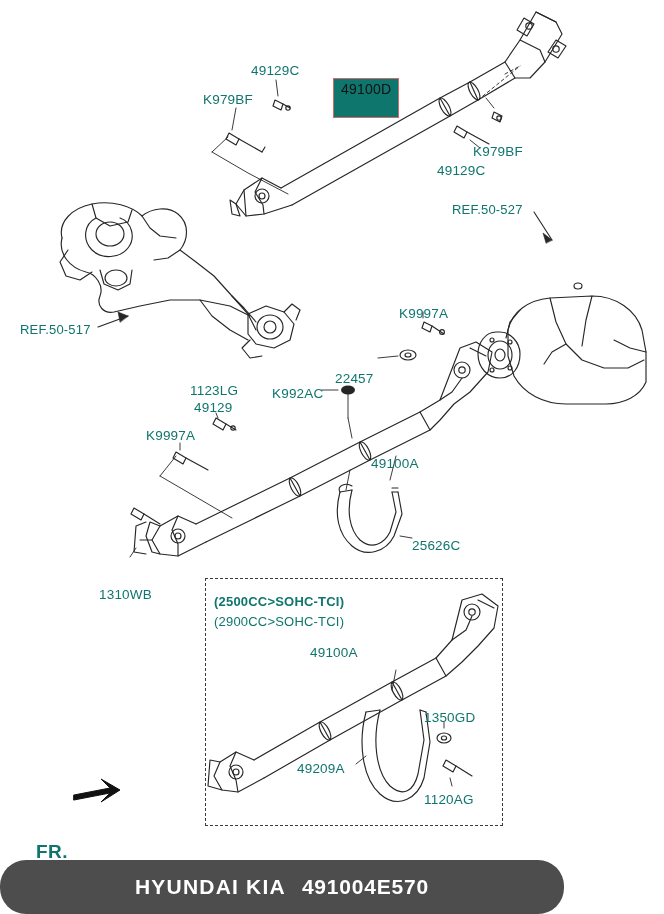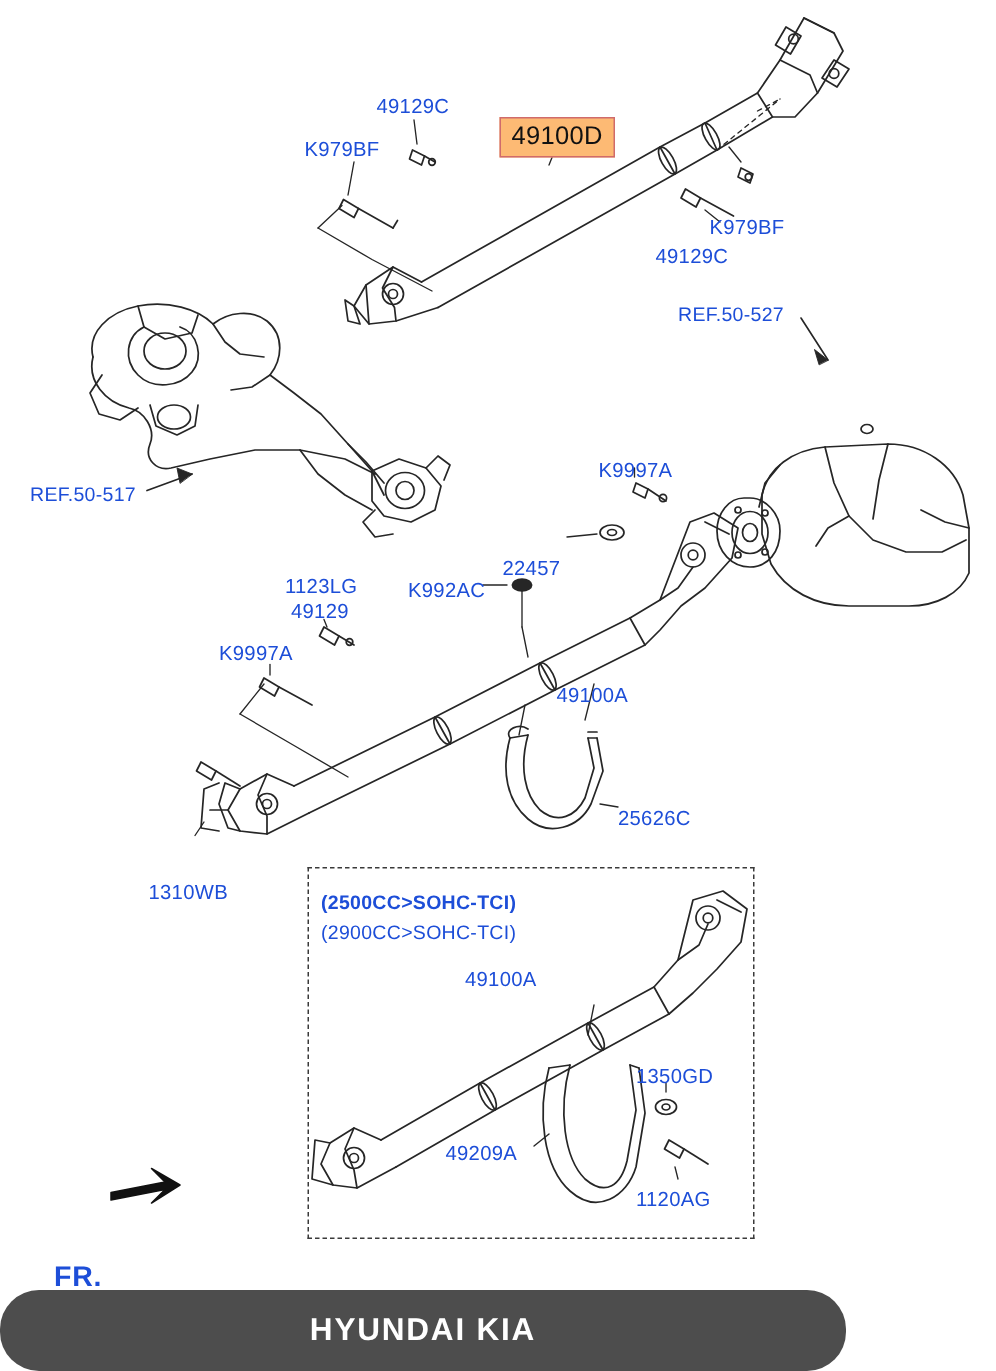--- a/index.html
+++ b/index.html
@@ -17,37 +17,37 @@
   #diagram {
     position: absolute;
     left: 0; top: 0;
     width: 664px;
     height: 860px;
   }
   .lbl {
     position: absolute;
     font-family: "Liberation Sans", sans-serif;
     font-size: 13.5px;
-    color: #1d4ed8;
+    color: #0f766e;
     white-space: nowrap;
     letter-spacing: 0.2px;
   }
   .lbl.small {
     font-size: 13px;
   }
   .lbl.ref {
     font-size: 13px;
     font-weight: normal;
   }
   .lbl.hl {
-    background: #fdba74;
+    background: #0f766e;
     border: 1px solid #d06b6b;
-    padding: 2px 7px 3px 7px;
+    padding: 2px 7px 20px 7px;
     color: #111;
-    font-size: 17px;
+    font-size: 14px;
   }
   .lbl.fr {
     font-size: 19px;
     font-weight: bold;
     letter-spacing: 0.5px;
     margin-top: 36px;
   }
   .footer {
     position: absolute;
     left: 0;
@@ -310,13 +310,14 @@
   <div class="lbl" style="left:310px; top:645px;">49100A</div>
   <div class="lbl" style="left:424px; top:710px;">1350GD</div>
   <div class="lbl" style="left:297px; top:761px;">49209A</div>
   <div class="lbl" style="left:424px; top:792px;">1120AG</div>
 
   <div class="lbl fr" style="left:36px; top:805px;">FR.</div>
 </div>
 
 <div class="footer">
   <span class="brand">HYUNDAI  KIA</span>
+  <span class="pnum">491004E570</span>
 </div>
 
 </body></html>

